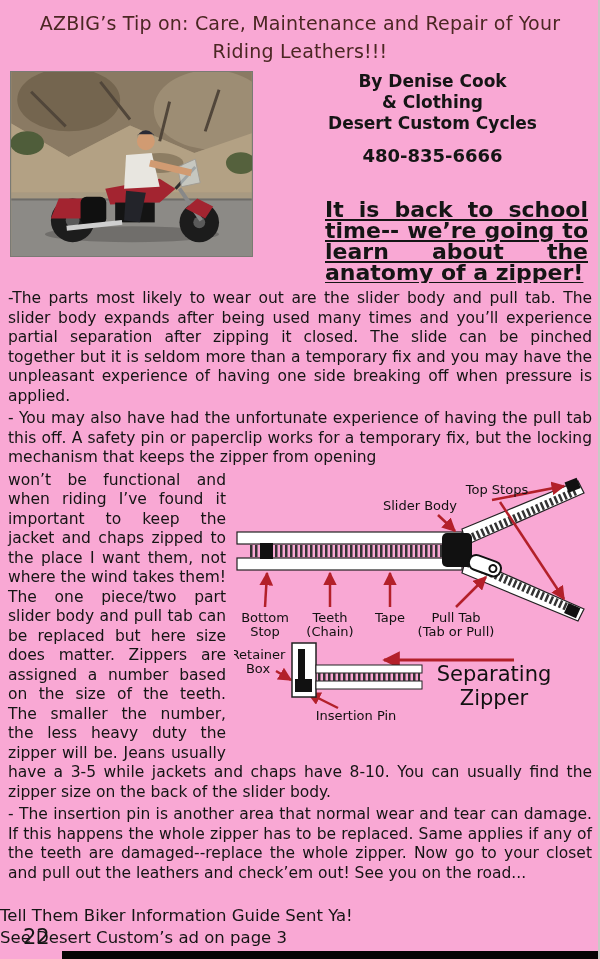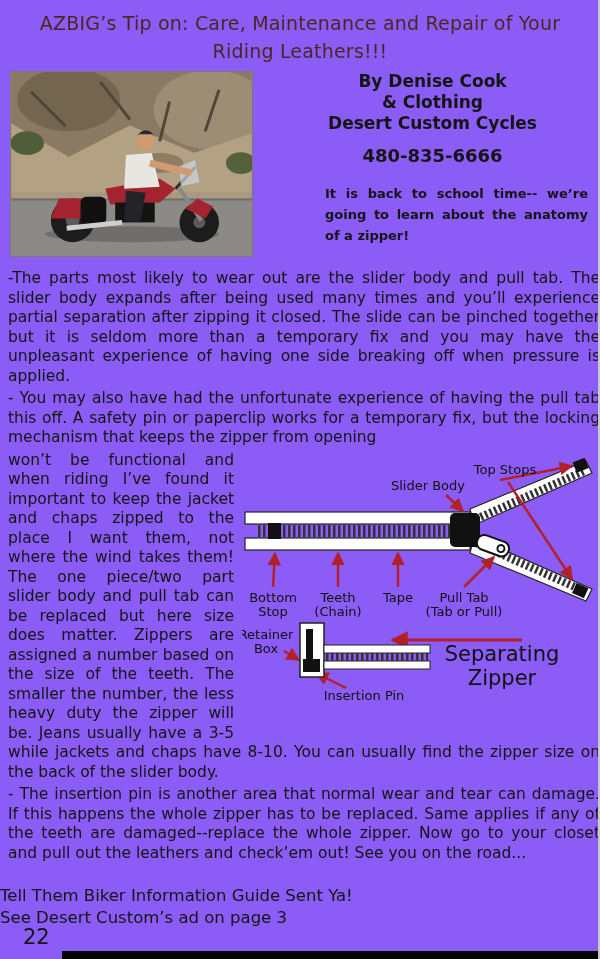--- a/index.html
+++ b/index.html
@@ -11,21 +11,21 @@
   html,body{margin:0;padding:0;}
   body{
     width:600px;height:959px;
     background:#e9e9e7;
     font-family:"DejaVu Sans","Liberation Sans",sans-serif;
     color:var(--ink);
   }
   .page{
     position:relative;
     width:600px;height:959px;
-    background:#8b5cf6;
+    background:#f9a8d4;
     overflow:hidden;
   }
   .title{
     padding-top:9px;
     text-align:center;
     color:var(--title-color);
     font-size:19px;
     line-height:28px;
     letter-spacing:.2px;
   }
@@ -34,27 +34,28 @@
     float:left;
     width:243px;height:186px;
     margin:2px 10px 6px 10px;
     border:1px solid #7a7a74;
     background:#9a8a6f;
   }
   .right-col{ overflow:hidden; padding:2px 8px 0 10px; }
   .byline{ text-align:center; font-weight:bold; font-size:17px; line-height:21px; }
   .byline .phone{ font-size:18px; margin-top:11px; }
   .intro-bold{
-    margin:17px 4px 0 52px;
+    margin:33px 4px 0 52px;
     font-weight:bold;
-    font-size:13px;
+    font-size:22px;
     line-height:21px;
     text-align:justify;
-  }
-  .body-text{ clear:both; margin:6px 0 0 8px; }
+    text-decoration:underline;
+  }
+  .body-text{ clear:both; margin:6px 8px 0 8px; }
   .para{
     font-size:15.5px;
     line-height:19.5px;
     text-align:justify;
     margin:0 0 3px 0;
   }
   .p2-rest{ }
   .diagram-wrap{
     float:right;
     width:358px;height:268px;

